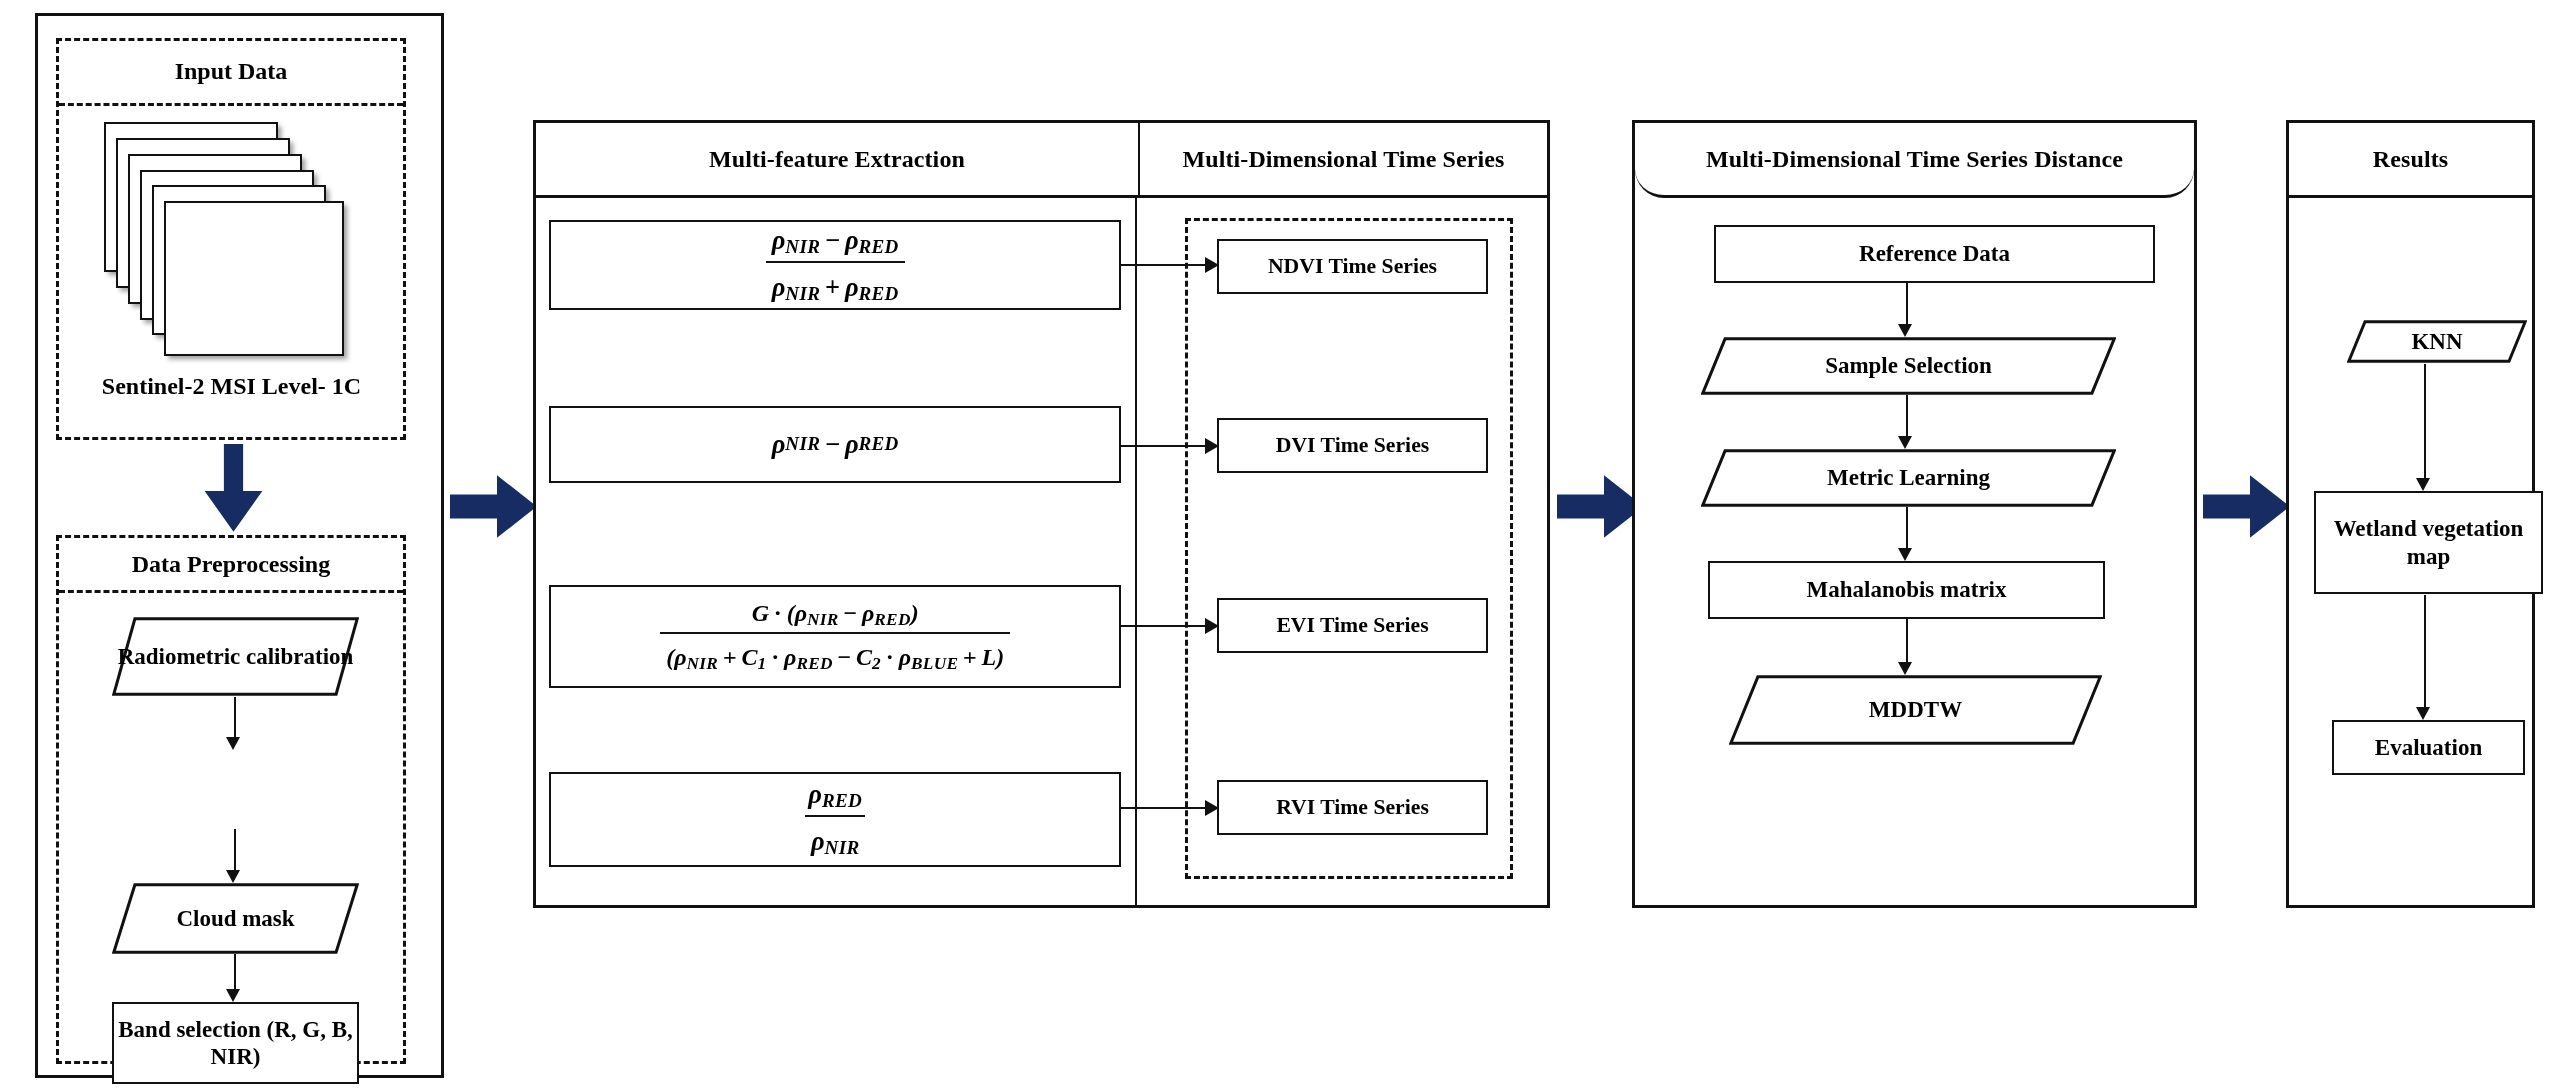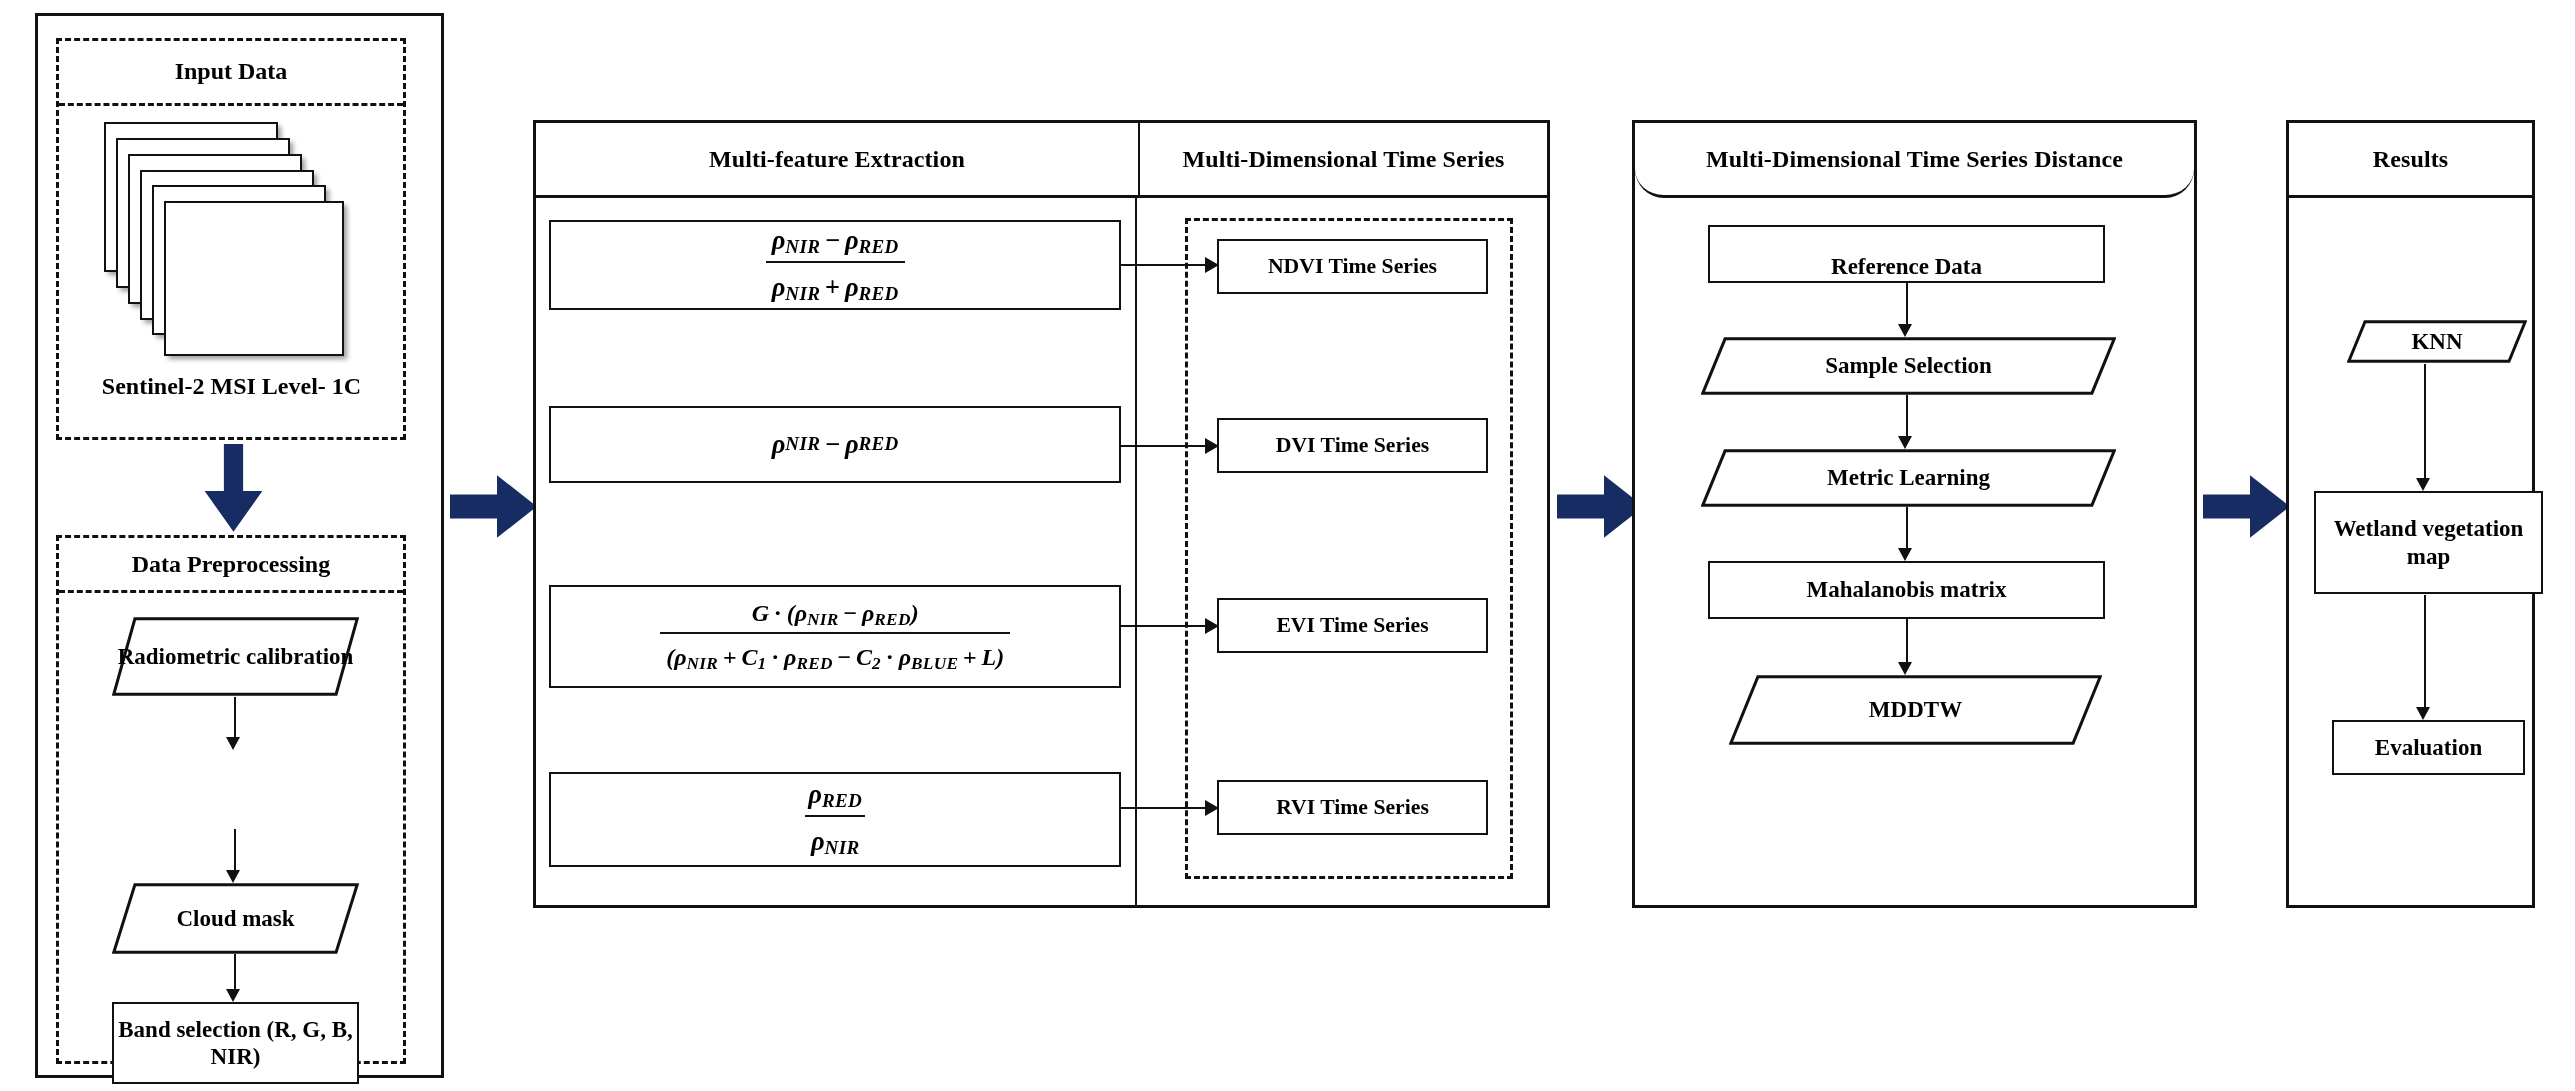--- a/index.html
+++ b/index.html
@@ -208,21 +208,21 @@
   <svg viewBox="0 0 146 104" width="88" height="63" aria-hidden="true">
     <polygon points="0,32 78,32 78,0 144,52 78,104 78,72 0,72" fill="#162c63"></polygon>
   </svg>
 </div>
 
 <div class="panel" style="left:1632px;top:120px;width:565px;height:788px;">
   <div class="panel-hdr" style="height:75px;border-radius:29px;">
     <span>Multi-Dimensional Time Series Distance</span>
   </div>
 
-  <div class="node" style="left:73px;top:102px;width:397px;height:58px;align-items:flex-end;">
+  <div class="node" style="left:79px;top:102px;width:441px;height:58px;">
     <span>Reference Data</span>
   </div>
   <div class="vline" style="left:271px;top:160px;height:45px;"></div>
   <div class="arrow-down" style="left:263px;top:201px;"></div>
 
   <div class="para" style="left:66px;top:214px;width:415px;height:58px;">
     <svg viewBox="0 0 690 96" preserveAspectRatio="none" aria-hidden="true">
       <polygon points="40,3 687,3 650,93 3,93" fill="#fff" stroke="#111" stroke-width="5"></polygon>
     </svg>
     <span>Sample Selection</span>

